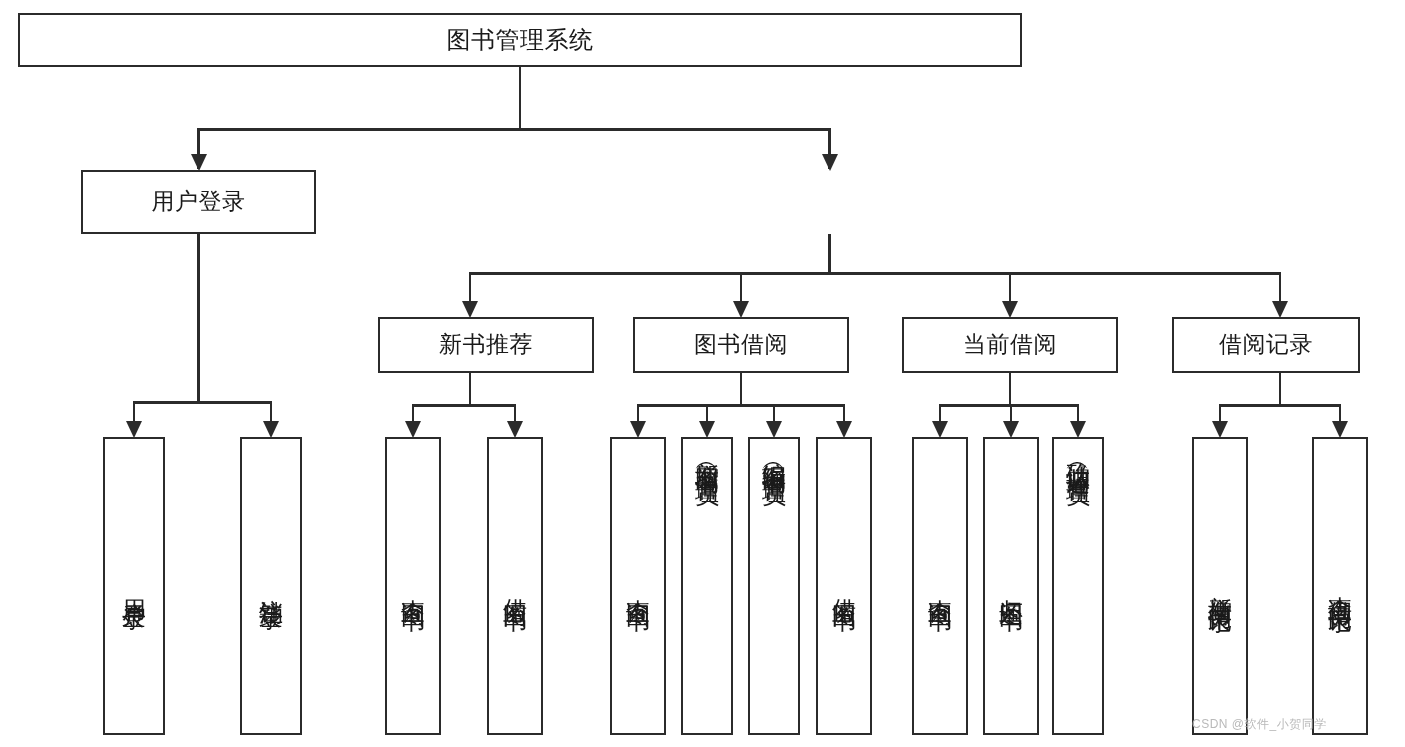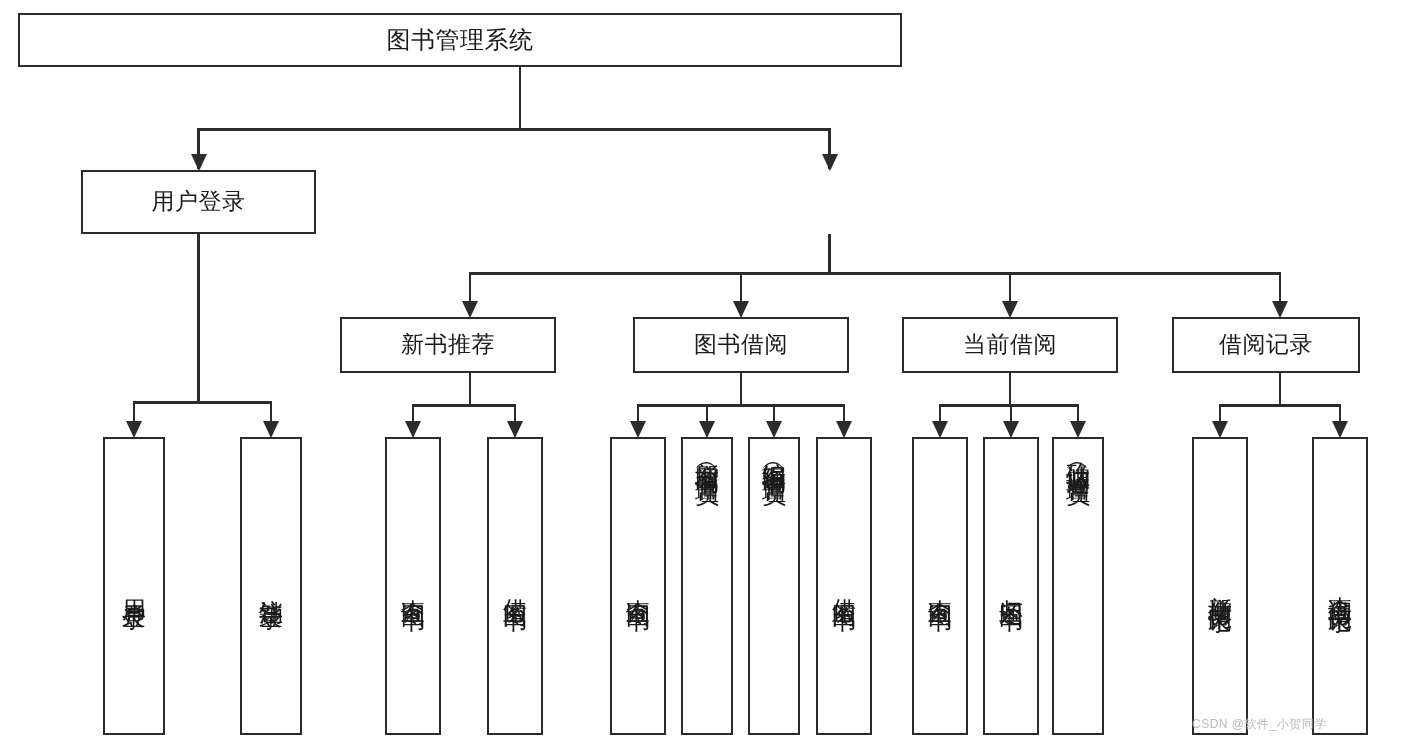--- a/index.html
+++ b/index.html
@@ -135,29 +135,29 @@
       <div class="vline" style="left: 1076.75px; top: 404px; height: 32px;"></div>
       <div class="arrow" style="left: 1070px; top: 421px;"></div>
       <div class="vline" style="left: 1278.75px; top: 373px; height: 31px;"></div>
       <div class="hline" style="left: 1220px; top: 404px; width: 120px;"></div>
       <div class="vline" style="left: 1218.75px; top: 404px; height: 32px;"></div>
       <div class="arrow" style="left: 1212px; top: 421px;"></div>
       <div class="vline" style="left: 1338.75px; top: 404px; height: 32px;"></div>
       <div class="arrow" style="left: 1332px; top: 421px;"></div>
     </div>
 
-  <div class="node horiz root" id="node-root" style="left: 18px; top: 13px; width: 884px; height: 54px;">
+  <div class="node horiz root" id="node-root" style="left: 18px; top: 13px; width: 1004px; height: 54px;">
     <span class="label">图书管理系统</span>
   </div>
 
   <div class="node horiz" id="node-l2-0" style="left: 81px; top: 170px; width: 235px; height: 64px;">
     <span class="label">用户登录</span>
   </div>
 
-  <div class="node horiz" id="node-l3-0" style="left: 340px; top: 317px; width: 216px; height: 56px;">
+  <div class="node horiz" id="node-l3-0" style="left: 378px; top: 317px; width: 216px; height: 56px;">
     <span class="label">新书推荐</span>
   </div>
   <div class="node horiz" id="node-l3-2" style="left: 902px; top: 317px; width: 216px; height: 56px;">
     <span class="label">当前借阅</span>
   </div>
   <div class="node horiz" id="node-l3-1" style="left: 633px; top: 317px; width: 216px; height: 56px;">
     <span class="label">图书借阅</span>
   </div>
   <div class="node horiz" id="node-l3-3" style="left: 1172px; top: 317px; width: 188px; height: 56px;">
     <span class="label">借阅记录</span>

